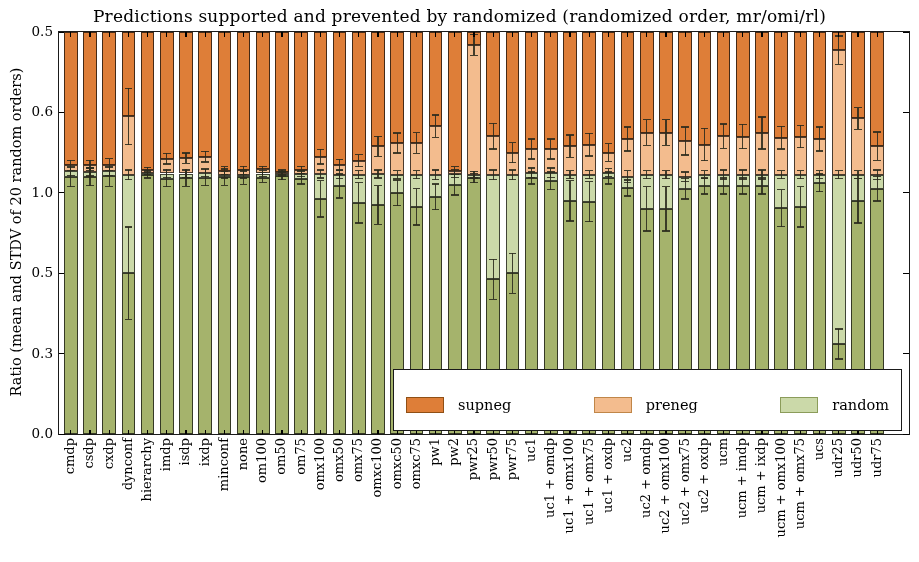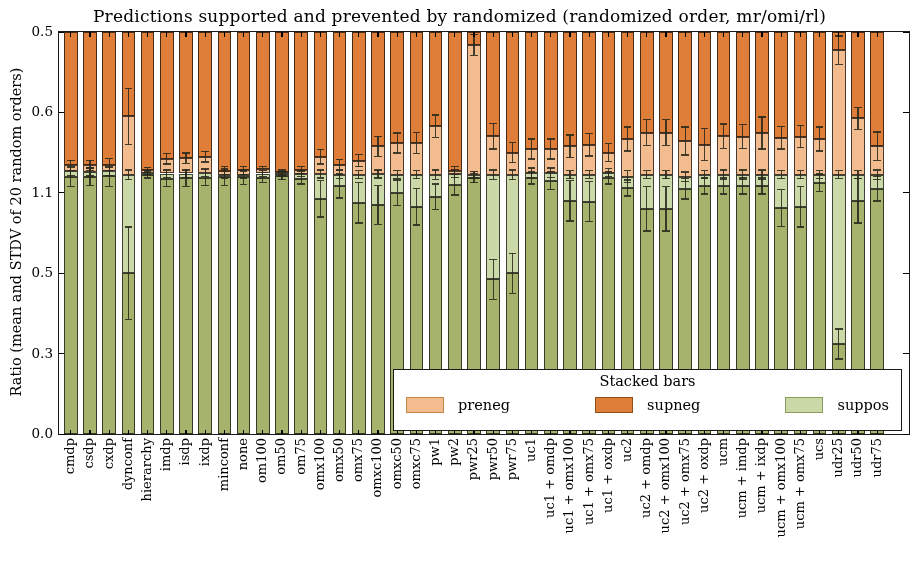--- a/index.html
+++ b/index.html
@@ -687,40 +687,39 @@
       <div class="ecap" style="left: 814.35px; top: 137.286px; width: 7.6px; height: 1.3px;"></div>
       <div class="ecap" style="left: 814.35px; top: 146.934px; width: 7.6px; height: 1.3px;"></div>
       <div class="ebar" style="left: 817.5px; top: 100.098px; width: 1.3px; height: 28.14px;"></div>
       <div class="ecap" style="left: 814.35px; top: 99.498px; width: 7.6px; height: 1.3px;"></div>
       <div class="ecap" style="left: 814.35px; top: 127.638px; width: 7.6px; height: 1.3px;"></div>
       <div class="tick" style="left: 817.65px; top: 0px; width: 1.1px; height: 4.5px;"></div>
       <div class="tick" style="left: 817.65px; top: 397.5px; width: 1.1px; height: 4.5px;"></div>
     </div>
   <div id="decor"></div>
   <div class="legend">
-    <div class="legend-title">Stacked bars</div>
     <div class="legend-items" id="legend-items">
+        <div class="legend-item">
+          <div class="swatch" style="background: rgb(222, 126, 56); border: 1.4px solid rgb(143, 79, 21);"></div>
+          <div class="legend-label">supneg</div>
+        </div>
         <div class="legend-item">
           <div class="swatch" style="background: rgb(243, 188, 142); border: 1.4px solid rgb(192, 134, 72);"></div>
           <div class="legend-label">preneg</div>
         </div>
         <div class="legend-item">
-          <div class="swatch" style="background: rgb(222, 126, 56); border: 1.4px solid rgb(143, 79, 21);"></div>
-          <div class="legend-label">supneg</div>
-        </div>
-        <div class="legend-item">
           <div class="swatch" style="background: rgb(203, 217, 169); border: 1.4px solid rgb(139, 156, 90);"></div>
-          <div class="legend-label">suppos</div>
+          <div class="legend-label">random</div>
         </div>
       </div>
   </div>
 <div class="ytick-label" style="left: 19px; top: 425px;">0.0</div>
     <div class="ytick-label" style="left: 19px; top: 344.6px;">0.3</div>
     <div class="ytick-label" style="left: 19px; top: 264.2px;">0.5</div>
-    <div class="ytick-label" style="left: 19px; top: 183.8px;">1.1</div>
+    <div class="ytick-label" style="left: 19px; top: 183.8px;">1.0</div>
     <div class="ytick-label" style="left: 19px; top: 103.4px;">0.6</div>
     <div class="ytick-label" style="left: 19px; top: 23px;">0.5</div>
     <div class="xlabel" style="left: 62.25px; top: 556px;">cmdp</div>
     <div class="xlabel" style="left: 81.45px; top: 556px;">csdp</div>
     <div class="xlabel" style="left: 100.65px; top: 556px;">cxdp</div>
     <div class="xlabel" style="left: 119.85px; top: 556px;">dynconf</div>
     <div class="xlabel" style="left: 139.05px; top: 556px;">hierarchy</div>
     <div class="xlabel" style="left: 158.25px; top: 556px;">imdp</div>
     <div class="xlabel" style="left: 177.45px; top: 556px;">isdp</div>
     <div class="xlabel" style="left: 196.65px; top: 556px;">ixdp</div>

